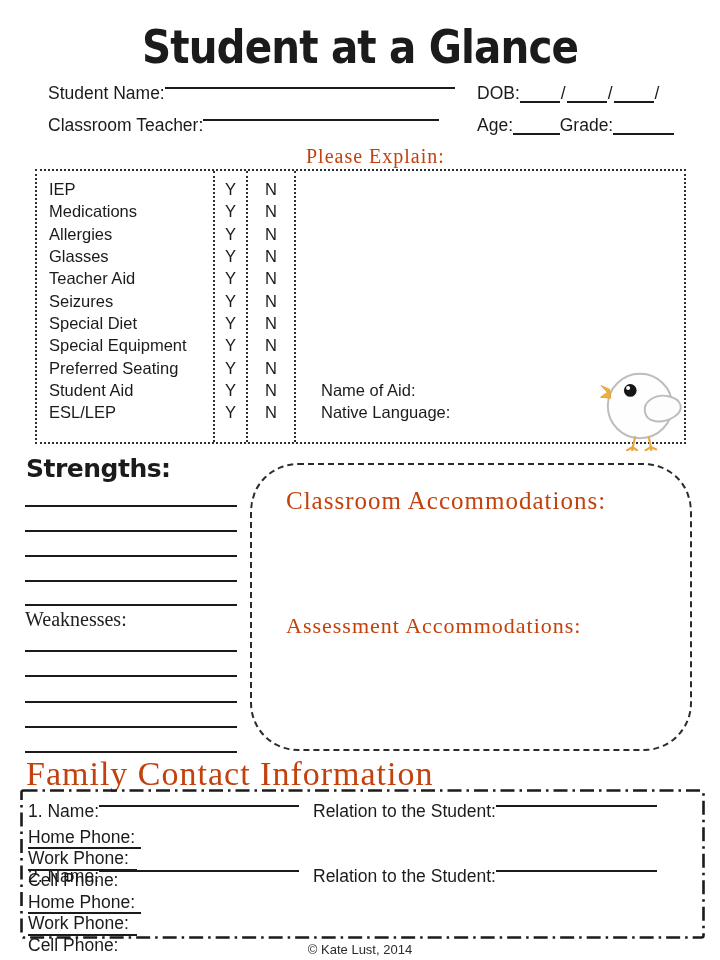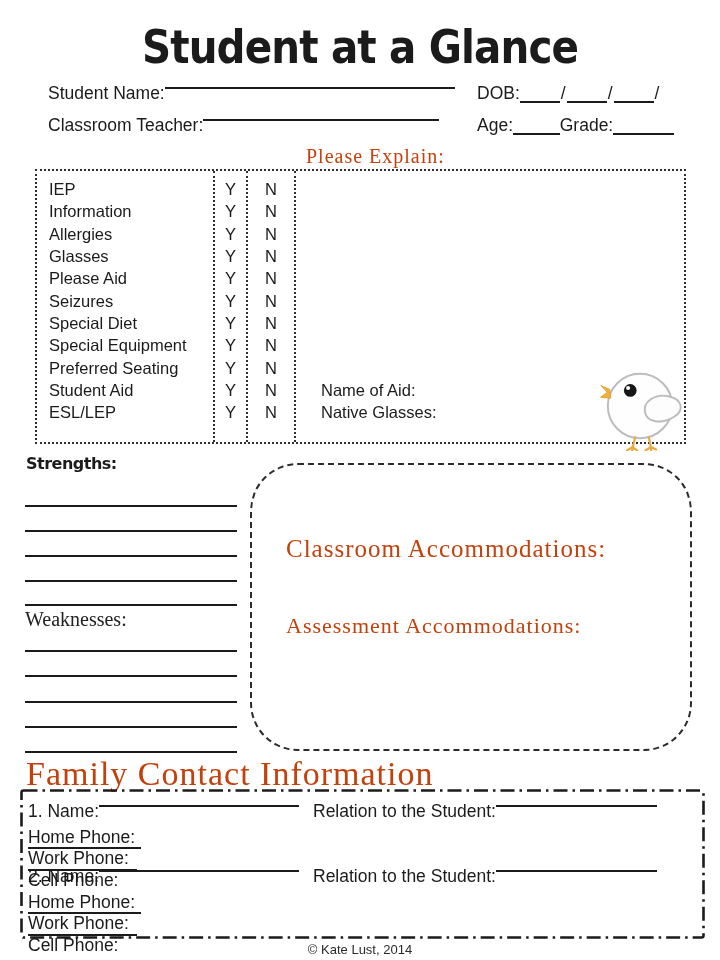--- a/index.html
+++ b/index.html
@@ -39,31 +39,31 @@
   .col-label{width:178px;border-right:2px dotted #2f2f2f;}
   .col-y{width:33px;border-right:2px dotted #2f2f2f;text-align:center;}
   .col-n{width:48px;border-right:2px dotted #2f2f2f;text-align:center;}
   .col-explain{flex:1;position:relative;}
   .crow{height:22.35px;line-height:22.35px;font-size:16.5px;white-space:nowrap;}
   .col-label .crow{padding-left:12px;}
   .aid-block{position:absolute;left:25px;top:208px;font-size:16.5px;line-height:22.35px;white-space:nowrap;}
   .bird{position:absolute;right:0;bottom:-9px;width:84px;height:88px;z-index:2;}
 
   
-  .strengths-h{position:absolute;left:26px;top:454px;font-size:16px;letter-spacing:-0.5px;}
+  .strengths-h{position:absolute;left:26px;top:454px;font-size:25px;letter-spacing:-0.5px;}
   .s-lines{position:absolute;left:25px;top:482px;width:212px;}
   .s-lines .wline{height:22.9px;border-bottom:2px solid #1b1b1b;}
   .weak-h{position:absolute;left:25px;top:608px;font-size:20px;color:#222;}
   .w-lines{position:absolute;left:25px;top:627px;width:212px;}
   .w-lines .wline{height:23.2px;border-bottom:2px solid #1b1b1b;}
 
   
   .accom{position:absolute;left:250px;top:463px;width:442px;height:288px;box-sizing:border-box;
          border:2px dashed #2b2b2b;border-radius:48px;}
-  .accom-classroom{position:absolute;left:34px;top:22px;font-size:25px;white-space:nowrap;margin-top:48px;}
+  .accom-classroom{position:absolute;left:34px;top:22px;font-size:25px;white-space:nowrap;}
   .accom-assessment{position:absolute;left:34px;top:148px;font-size:22px;white-space:nowrap;}
 
   
   .family-h{position:absolute;left:26px;top:755px;font-size:34px;white-space:nowrap;}
   .family-box{position:absolute;left:20px;top:789px;width:685px;height:150px;box-sizing:border-box;}
   .family-border{position:absolute;inset:0;width:100%;height:100%;}
   .family-content{position:absolute;left:0;top:0;right:0;bottom:0;
                   padding:13px 10px 0 8px;font-size:17.5px;}
   .family-content .frow{height:24px;}
   .fgap{height:15px;}
@@ -109,24 +109,24 @@
         <span class="bl grade-blank"></span>
       </span>
     </div>
   </div>
 
   <div class="please-explain sketch">Please Explain:</div>
 
   <div class="grid">
     <div class="col col-label">
       <div class="crow">IEP</div>
-      <div class="crow">Information</div>
+      <div class="crow">Medications</div>
       <div class="crow">Allergies</div>
       <div class="crow">Glasses</div>
-      <div class="crow">Please Aid</div>
+      <div class="crow">Teacher Aid</div>
       <div class="crow">Seizures</div>
       <div class="crow">Special Diet</div>
       <div class="crow">Special Equipment</div>
       <div class="crow">Preferred Seating</div>
       <div class="crow">Student Aid</div>
       <div class="crow">ESL/LEP</div>
     </div>
     <div class="col col-y">
       <div class="crow">Y</div>
       <div class="crow">Y</div>
@@ -149,21 +149,21 @@
       <div class="crow">N</div>
       <div class="crow">N</div>
       <div class="crow">N</div>
       <div class="crow">N</div>
       <div class="crow">N</div>
       <div class="crow">N</div>
     </div>
     <div class="col col-explain">
       <div class="aid-block">
         <div>Name of Aid:</div>
-        <div>Native Glasses:</div>
+        <div>Native Language:</div>
       </div>
       <svg class="bird" viewBox="0 0 86 90" aria-hidden="true">
         <ellipse cx="41" cy="44" rx="33" ry="33" fill="#fefefe" stroke="#bcbcbc" stroke-width="2"></ellipse>
         <path d="M46 50 C44 40 56 31 70 34 C84 37 87 48 76 55 C63 63 48 61 46 50 Z" fill="#fdfdfd" stroke="#bcbcbc" stroke-width="2"></path>
         <path d="M10 27 L1 23 L7.5 30 L0.5 35 L11 36 Z" fill="#f0b13c" stroke="#dc9c2a" stroke-width="0.8"></path>
         <circle cx="31" cy="28" r="6.5" fill="#161616"></circle>
         <circle cx="28.8" cy="25.6" r="2.1" fill="#ffffff"></circle>
         <path d="M36 76 L33.5 86 M33.5 86 L27.5 89.5 M33.5 86 L33 90 M33.5 86 L38 89.5" stroke="#e8a93f" stroke-width="2.2" fill="none" stroke-linecap="round"></path>
         <path d="M50 76 L52 86 M52 86 L46.5 89.5 M52 86 L52.5 90 M52 86 L57.5 88.5" stroke="#e8a93f" stroke-width="2.2" fill="none" stroke-linecap="round"></path>
       </svg>

